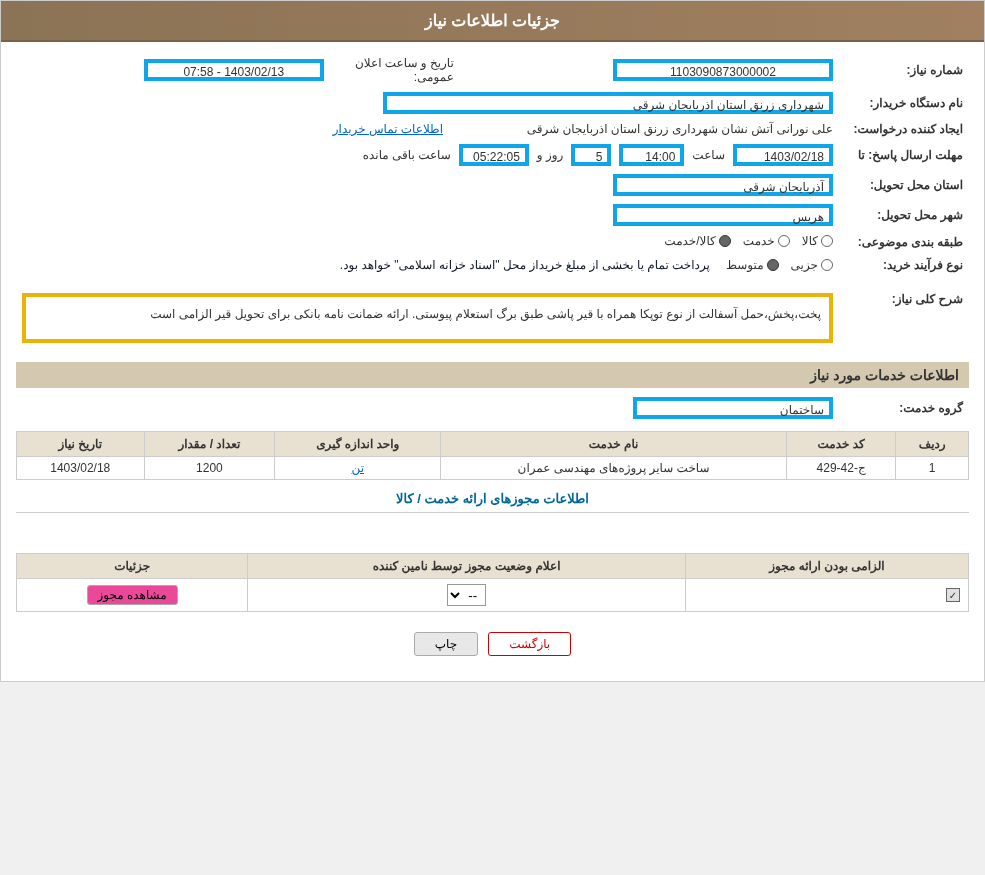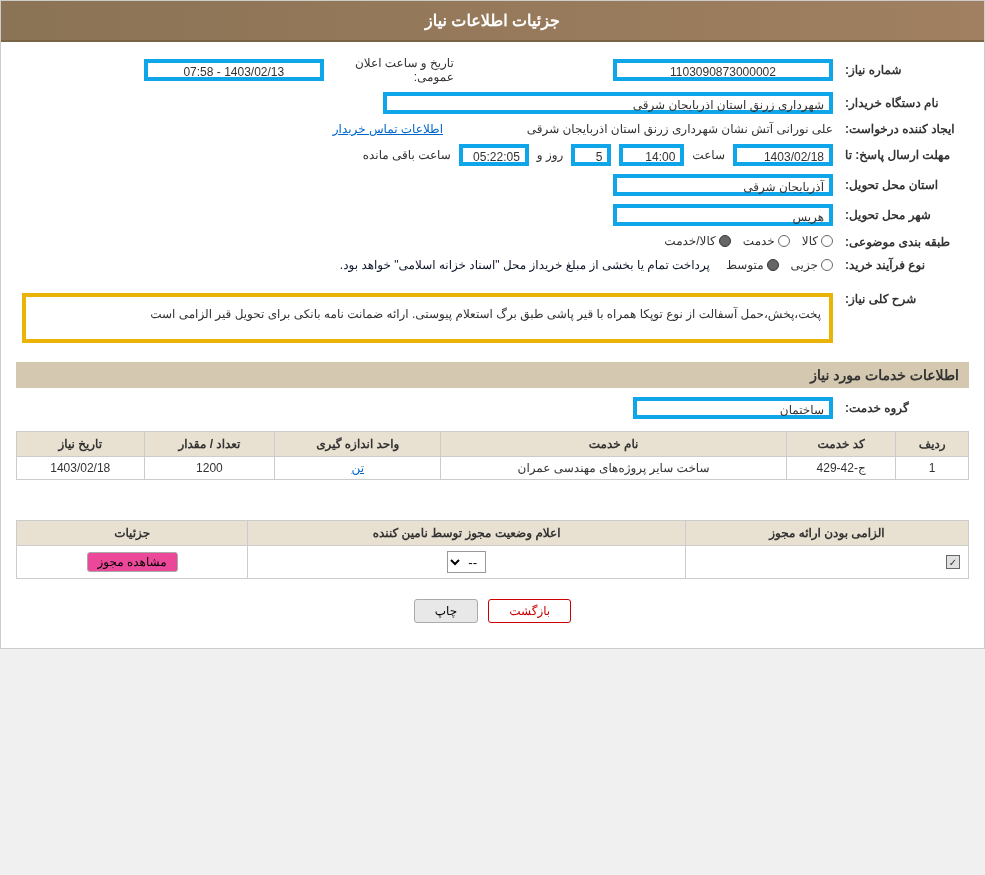--- a/index.html
+++ b/index.html
@@ -34,21 +34,21 @@
       margin-bottom: 8px;
     }
     .info-table td {
       padding: 4px 6px;
       vertical-align: middle;
     }
     .label-cell {
       color: #333;
       font-weight: bold;
       white-space: nowrap;
-      text-align: left;
+      text-align: right;
       width: 130px;
     }
     .input-box {
       border: 4px solid #0ea5e9;
       background: #fff;
       padding: 2px 5px;
       height: 22px;
       display: inline-block;
       vertical-align: middle;
     }
@@ -358,20 +358,21 @@
             <td>ج-42-429</td>
             <td>ساخت سایر پروژه‌های مهندسی عمران</td>
             <td style="color: rgb(0, 102, 204); text-decoration: underline;">تن</td>
             <td>1200</td>
             <td>1403/02/18</td>
           </tr>
         </tbody>
     </table>
 
 
+    <div class="section-sub-header">اطلاعات مجوزهای ارائه خدمت / کالا</div>
 
     <div style="height: 30px;"></div>
 
     <table class="permissions-table">
       <thead>
         <tr>
           <th>الزامی بودن ارائه مجوز</th>
           <th>اعلام وضعیت مجوز توسط نامین کننده</th>
           <th>جزئیات</th>
         </tr>

